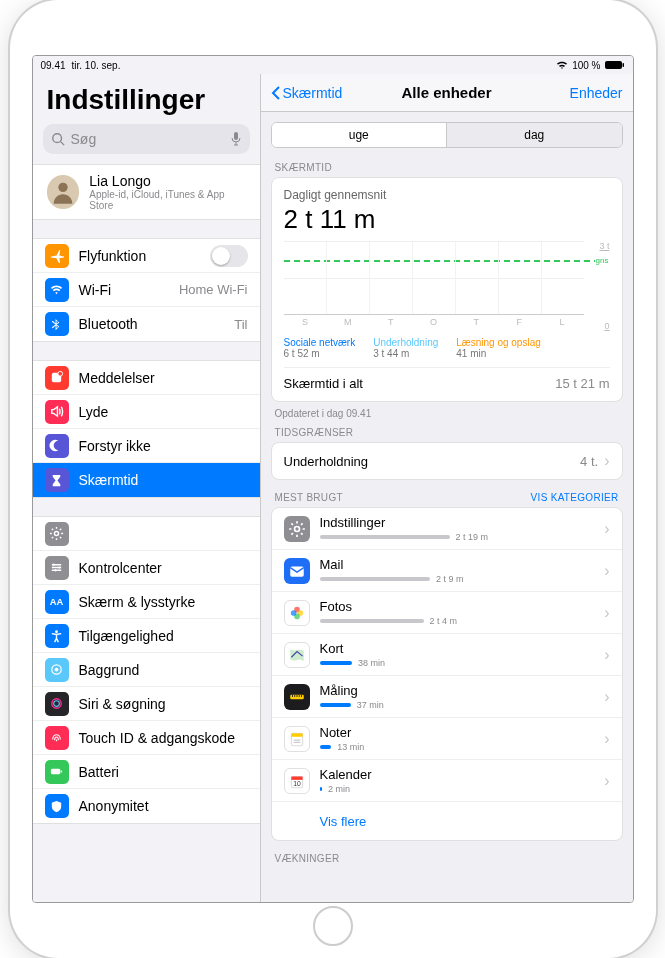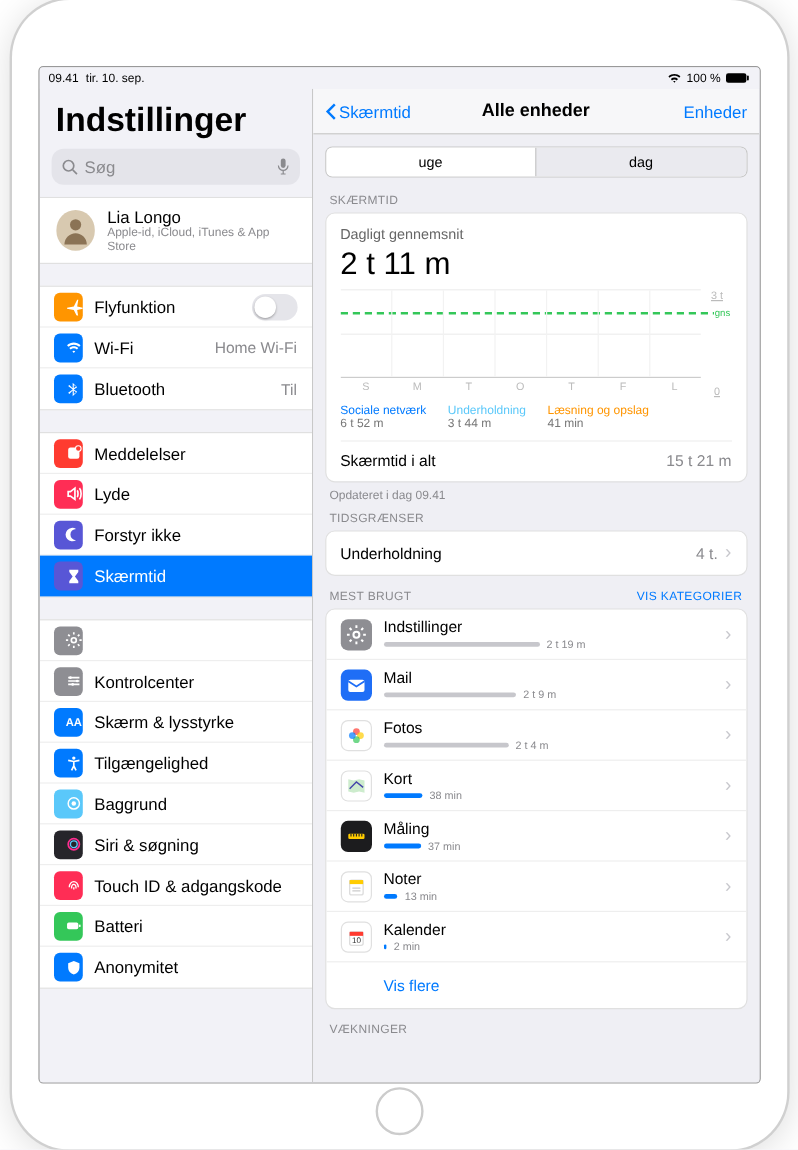--- a/index.html
+++ b/index.html
@@ -46,21 +46,21 @@
 
 .group { margin-top: 18px; background: #fff; border-top: 1px solid #e0e0e0; border-bottom: 1px solid #e0e0e0; }
 .row {
   display: flex; align-items: center; height: 34px; padding: 0 12px 0 12px;
   border-bottom: 1px solid #eee; font-size: 14px; position: relative;
 }
 .row:last-child { border-bottom: none; }
 .row.selected { background: #007aff; color: #fff; }
 .row .icon-sq {
   width: 24px; height: 24px; border-radius: 5px; margin-right: 10px; flex-shrink: 0;
-  display: flex; align-items: center; justify-content: flex-end;
+  display: flex; align-items: center; justify-content: center;
 }
 .row .icon-sq svg { width: 15px; height: 15px; }
 .row .label { flex: 1; }
 .row .rval { color: #8a8a8e; font-size: 13px; }
 .switch {
   width: 38px; height: 22px; background: #e5e5ea; border-radius: 11px; position: relative;
 }
 .switch::after {
   content: ""; position: absolute; left: 2px; top: 2px; width: 18px; height: 18px;
   background: #fff; border-radius: 50%; box-shadow: 0 1px 2px rgba(0,0,0,.3);
@@ -83,21 +83,21 @@
 .seg div { flex: 1; display: flex; align-items: center; justify-content: center; font-size: 12px; }
 .seg .active { background: #fff; color: #000; font-weight: 500; }
 .seg .inactive { background: #eaeaef; color: #000; border-left: 1px solid #c8c8c8; }
 
 .sect-label { font-size: 10px; color: #8a8a8e; text-transform: uppercase; margin: 8px 4px 4px; letter-spacing: .3px; }
 .card { background: #fff; border: 1px solid #e0e0e0; border-radius: 8px; padding: 10px 12px; }
 .avg-label { font-size: 12px; color: #666; margin-bottom: 2px; }
 .avg-val { font-size: 26px; font-weight: 400; margin-bottom: 6px; }
 
 .chart { position: relative; height: 90px; margin-bottom: 6px; }
-.chart .ylabels { position: absolute; right: 0; top: 0; bottom: 0; width: 24px; display: flex; flex-direction: column; justify-content: space-between; font-size: 9px; color: #bbb; text-align: center; text-decoration: underline; }
+.chart .ylabels { position: absolute; right: 0; top: 0; bottom: 0; width: 24px; display: flex; flex-direction: column; justify-content: space-between; font-size: 9px; color: #bbb; text-align: right; text-decoration: underline; }
 .chart .plot { position: absolute; left: 0; right: 26px; top: 0; bottom: 16px; border-top: 1px solid #eee; border-bottom: 1px solid #ccc; }
 .chart .midline { position: absolute; left: 0; right: 0; top: 50%; border-top: 1px solid #eee; }
 .chart .avgline { position: absolute; left: 0; right: -26px; border-top: 2px dashed #34c759; }
 .chart .avgline span { position: absolute; right: 0; top: -6px; font-size: 8px; color: #34c759; background: #fff; padding: 0 1px; }
 .chart .bars { position: absolute; left: 0; right: 0; bottom: 0; top: 0; display: flex; }
 .chart .bar-slot { flex: 1; display: flex; align-items: flex-end; justify-content: center; border-right: 1px solid #f2f2f2; }
 .chart .bar-slot:last-child { border-right: none; }
 .chart .bar { width: 14px; display: flex; flex-direction: column-reverse; }
 .chart .seg-a { background: #007aff; }
 .chart .seg-b { background: #5ac8fa; }

